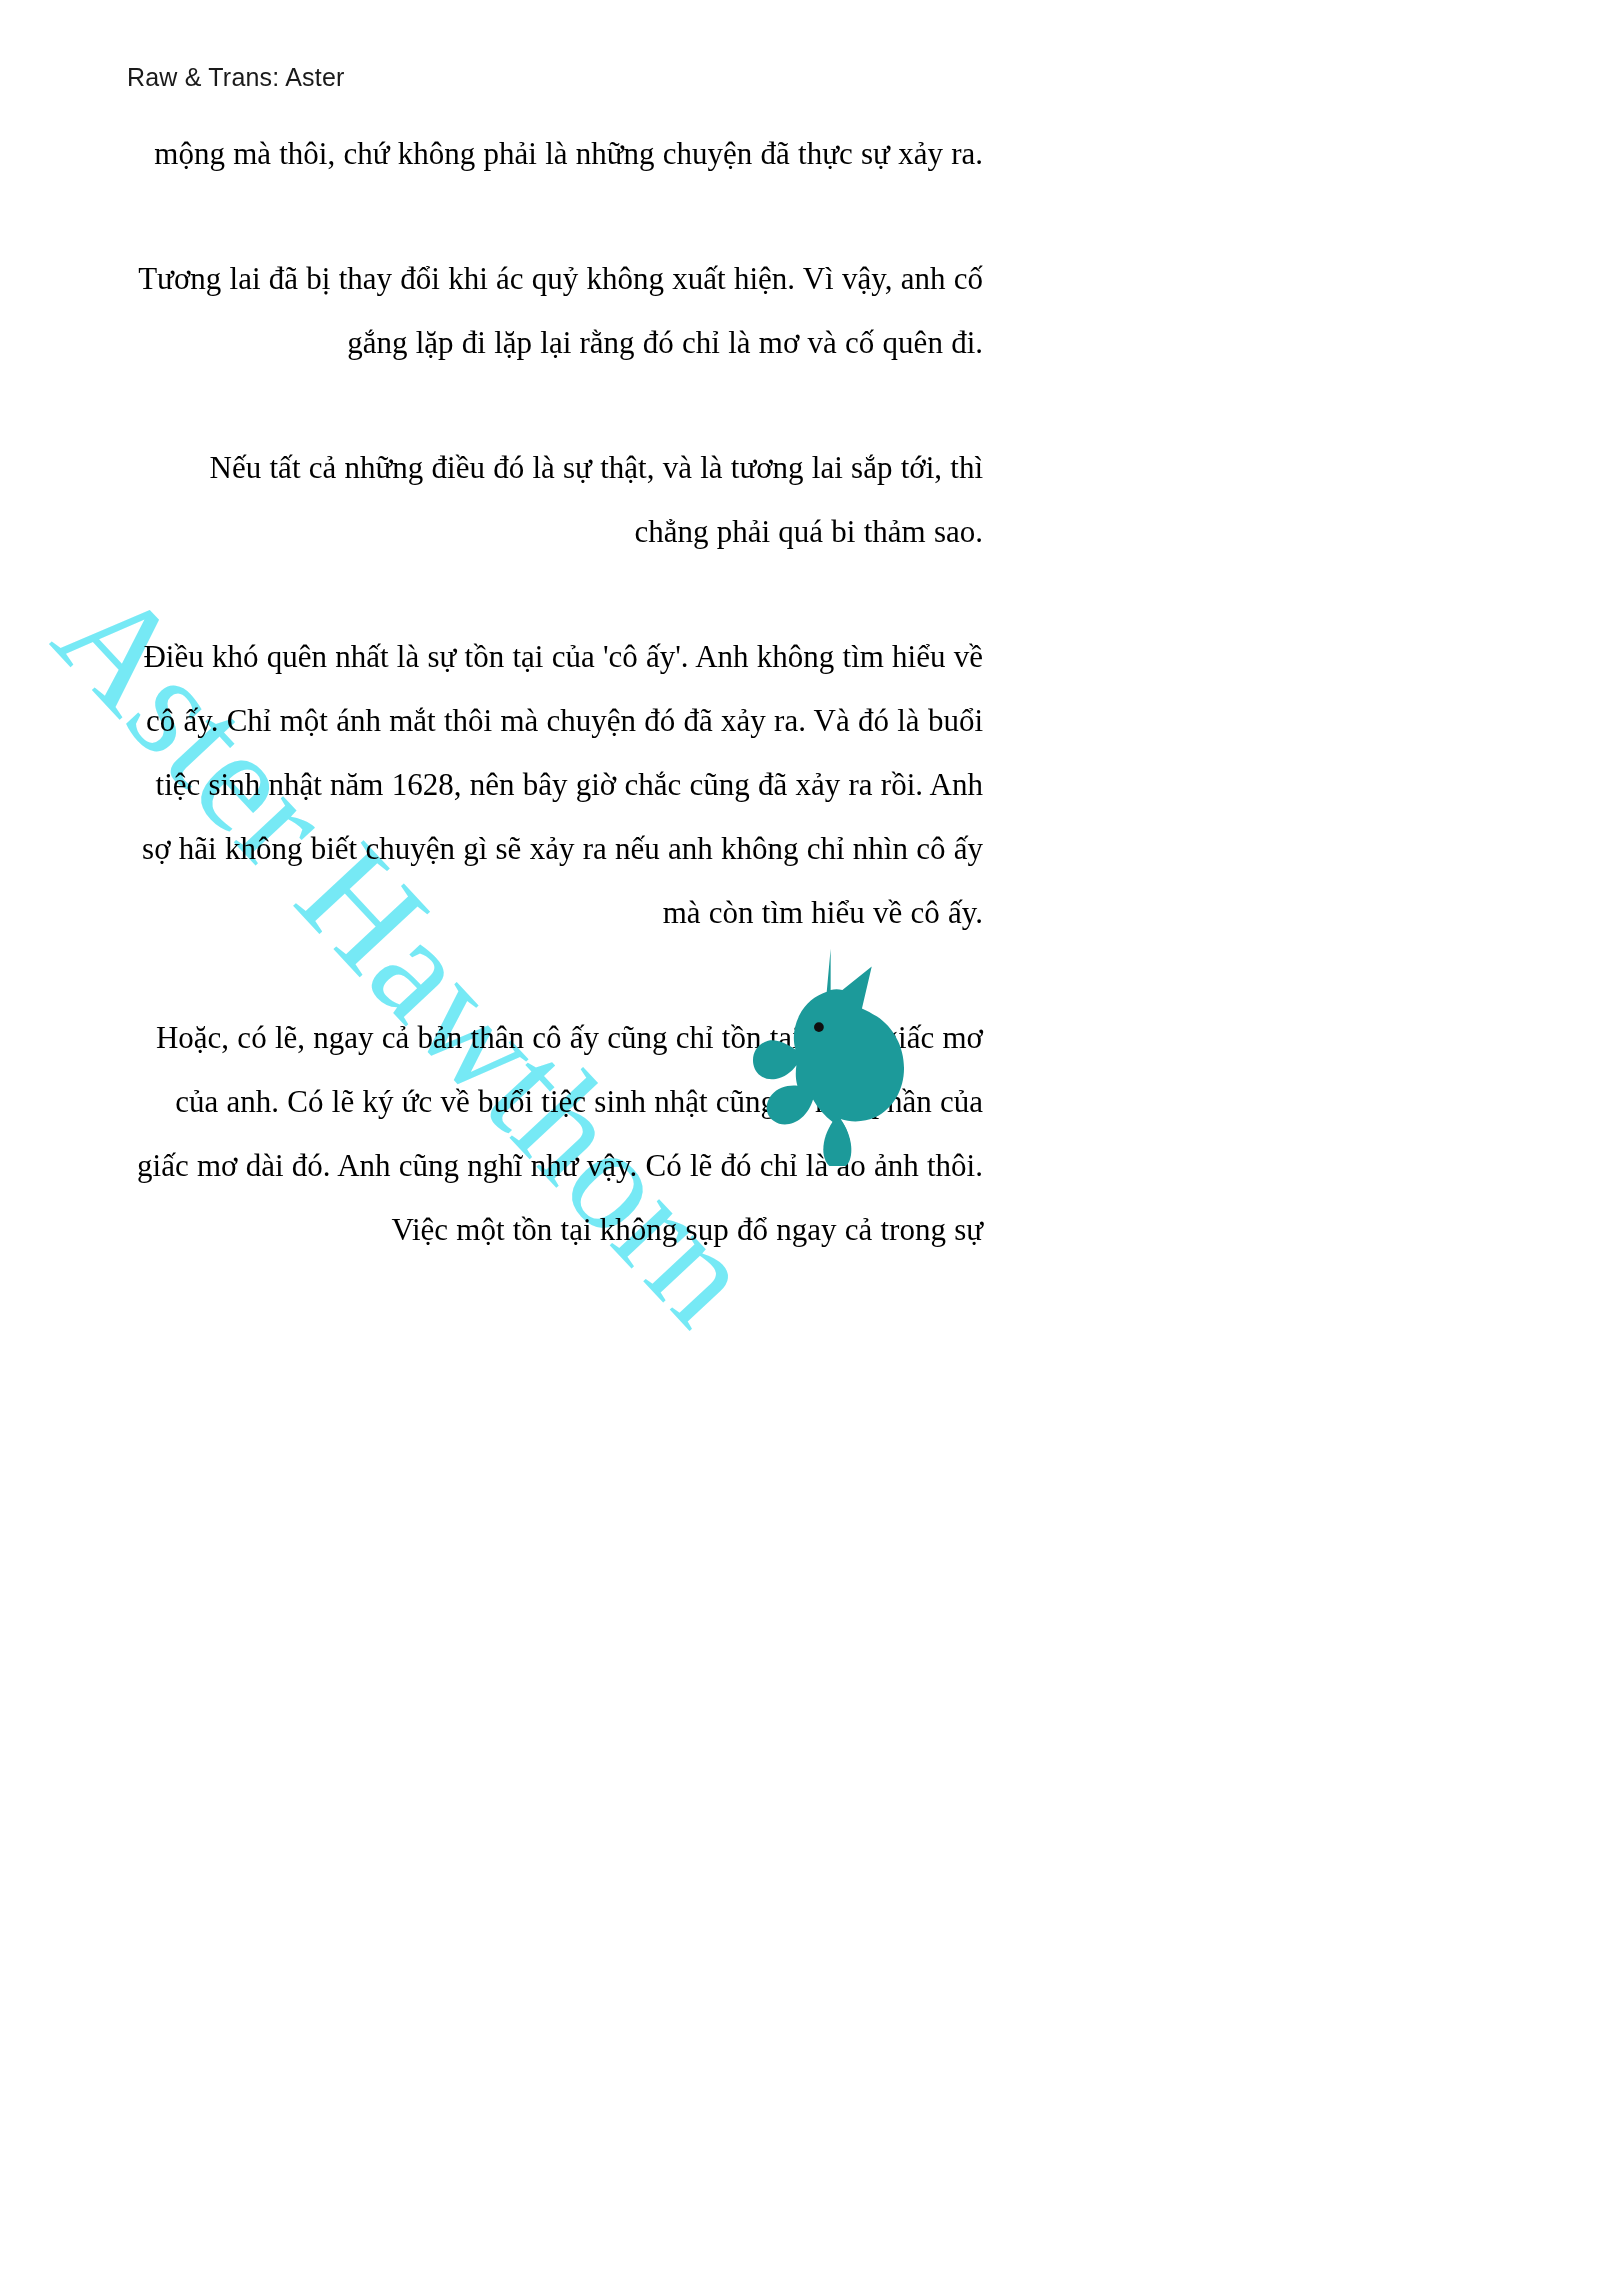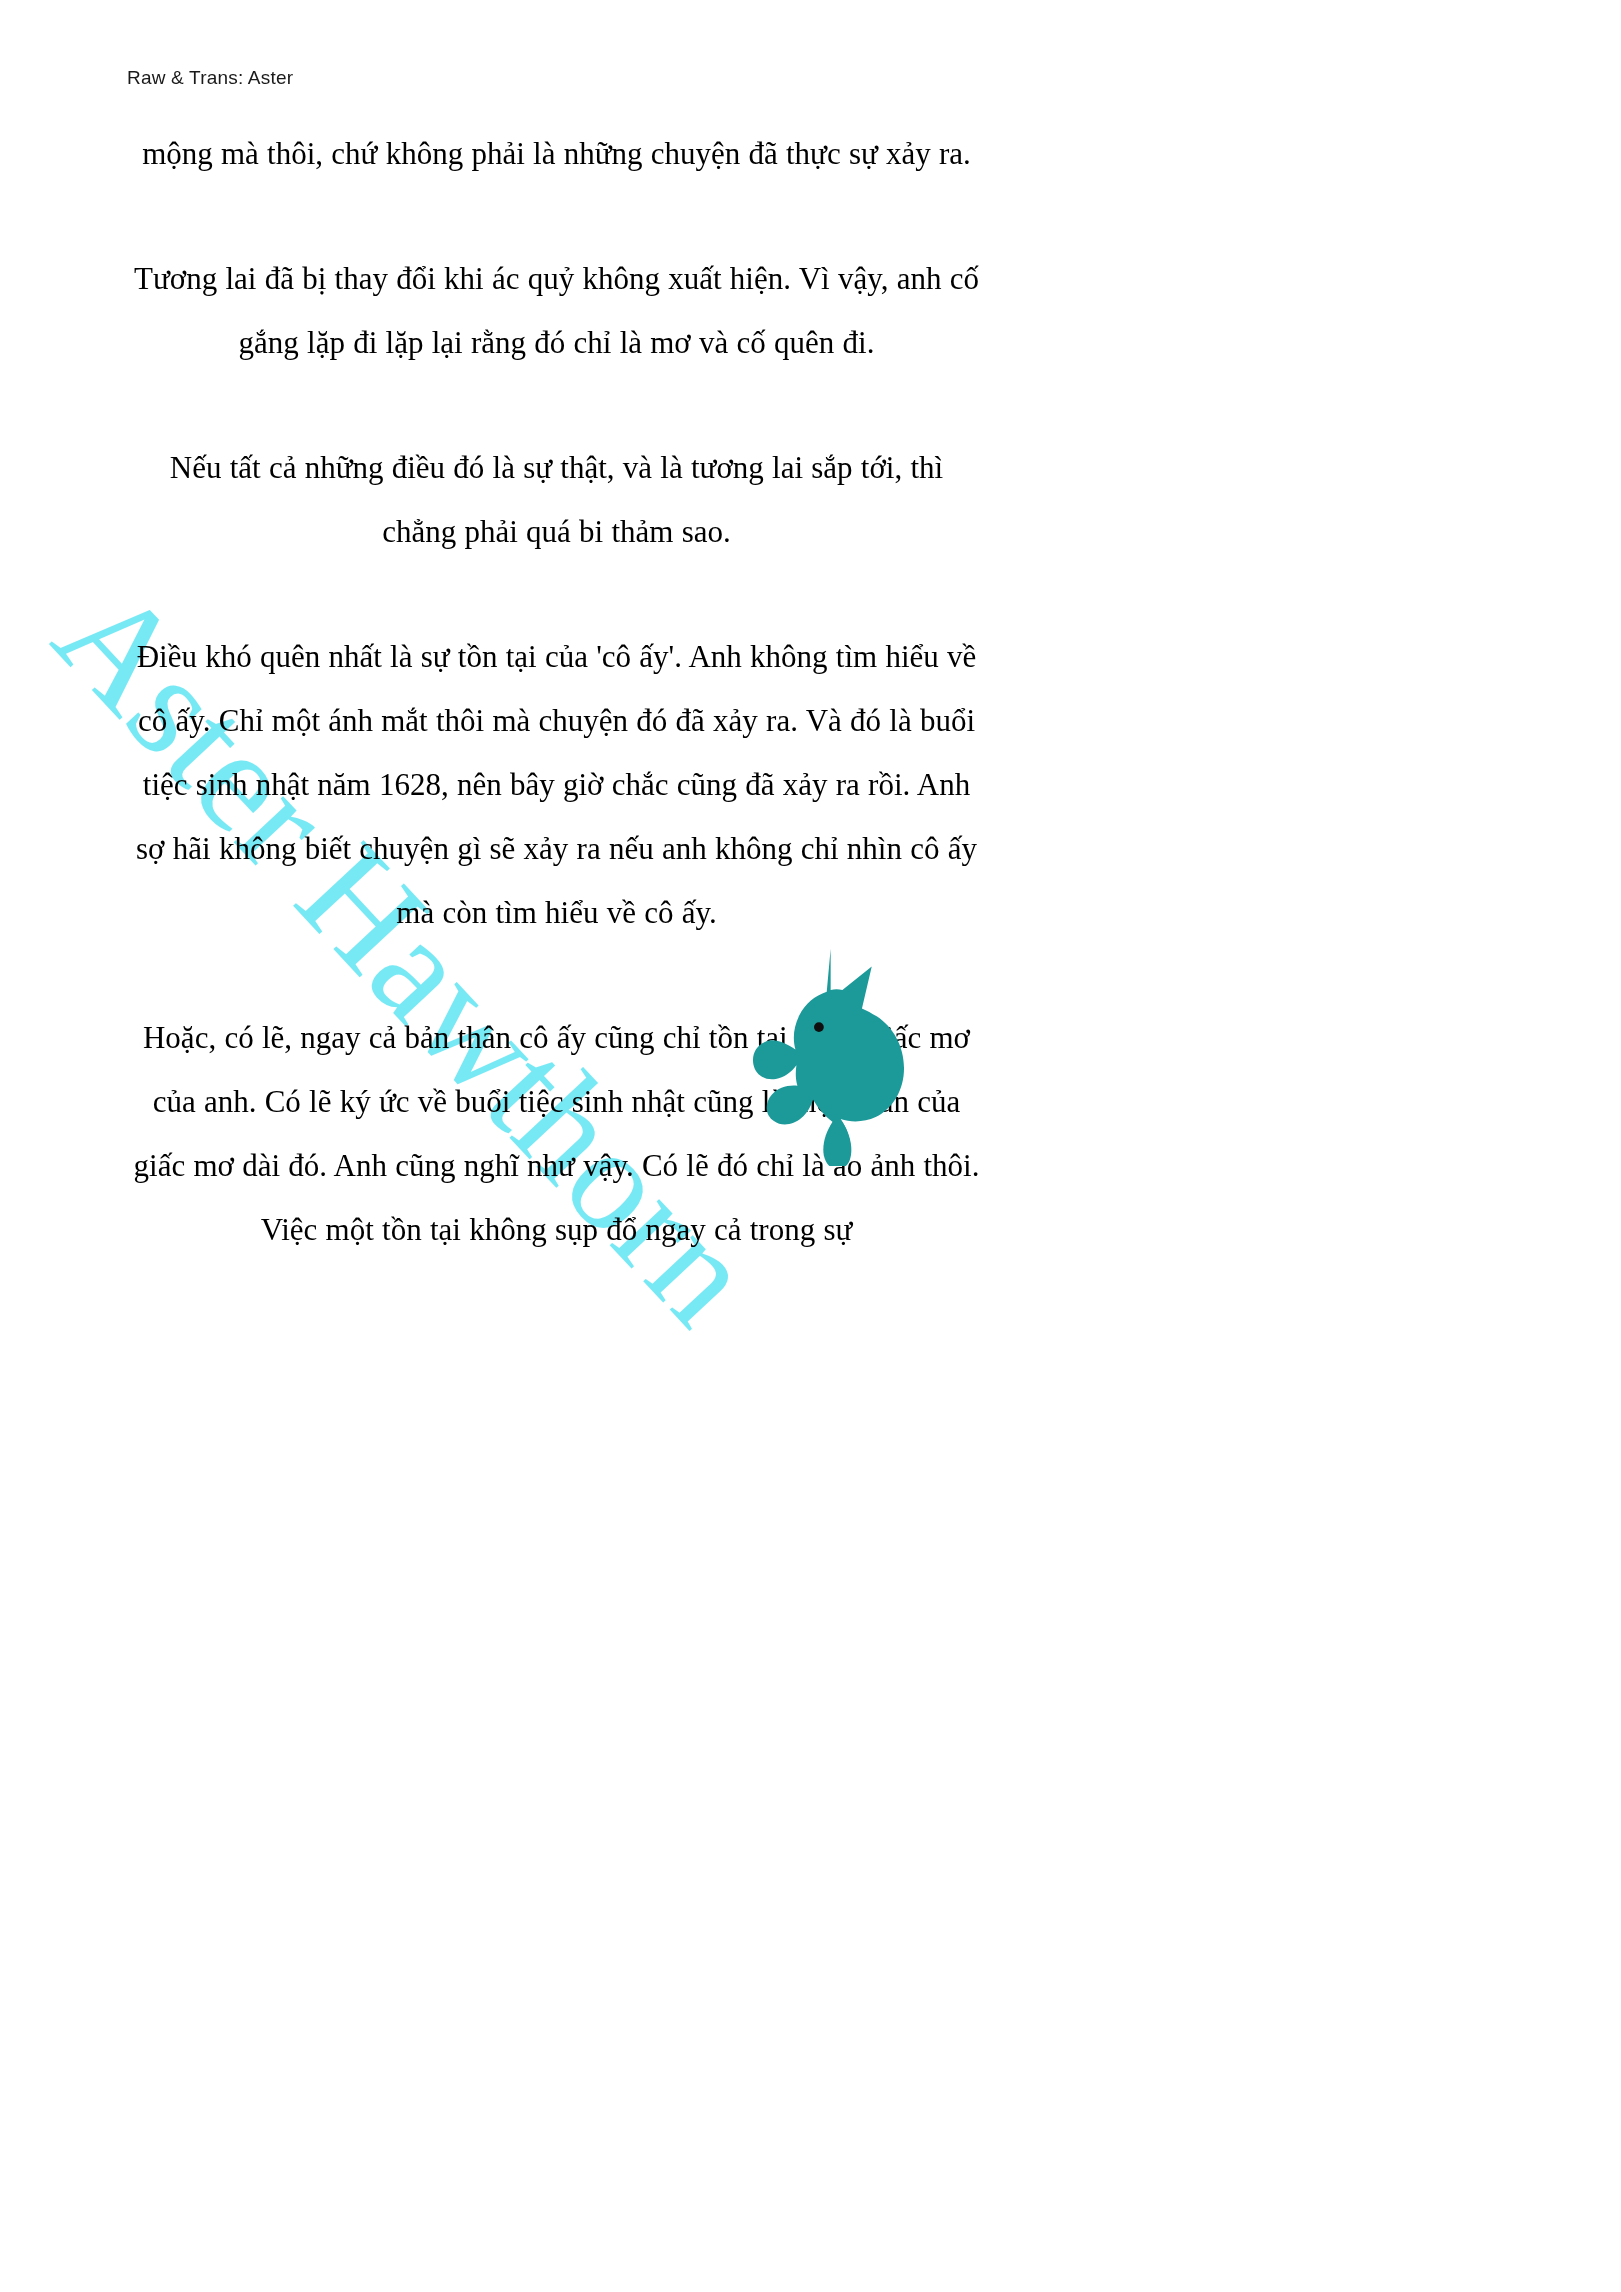--- a/index.html
+++ b/index.html
@@ -17,41 +17,41 @@
     background: #ffffff;
     overflow: hidden;
   }
 
   
   #header {
     position: absolute;
     left: 127px;
     top: 65px;
     font-family: "Liberation Sans", "DejaVu Sans", sans-serif;
-    font-size: 19px;
+    font-size: 25px;
     line-height: 25.5px;
     color: #1a1a1a;
     letter-spacing: 0.2px;
     white-space: nowrap;
   }
 
   
   #body-column {
     position: absolute;
     left: 130px;
     top: 122px;
     width: 853px;
     z-index: 3;
   }
   .para {
     margin: 0 0 61px 0;
     font-size: 31px;
     line-height: 64px;
     color: #000000;
-    text-align: center;
+    text-align: right;
     word-spacing: 0.5px;
   }
   .para:last-child { margin-bottom: 0; }
 
   
   #watermark {
     position: absolute;
     left: 118px;
     top: 412px;
     width: 882px;

